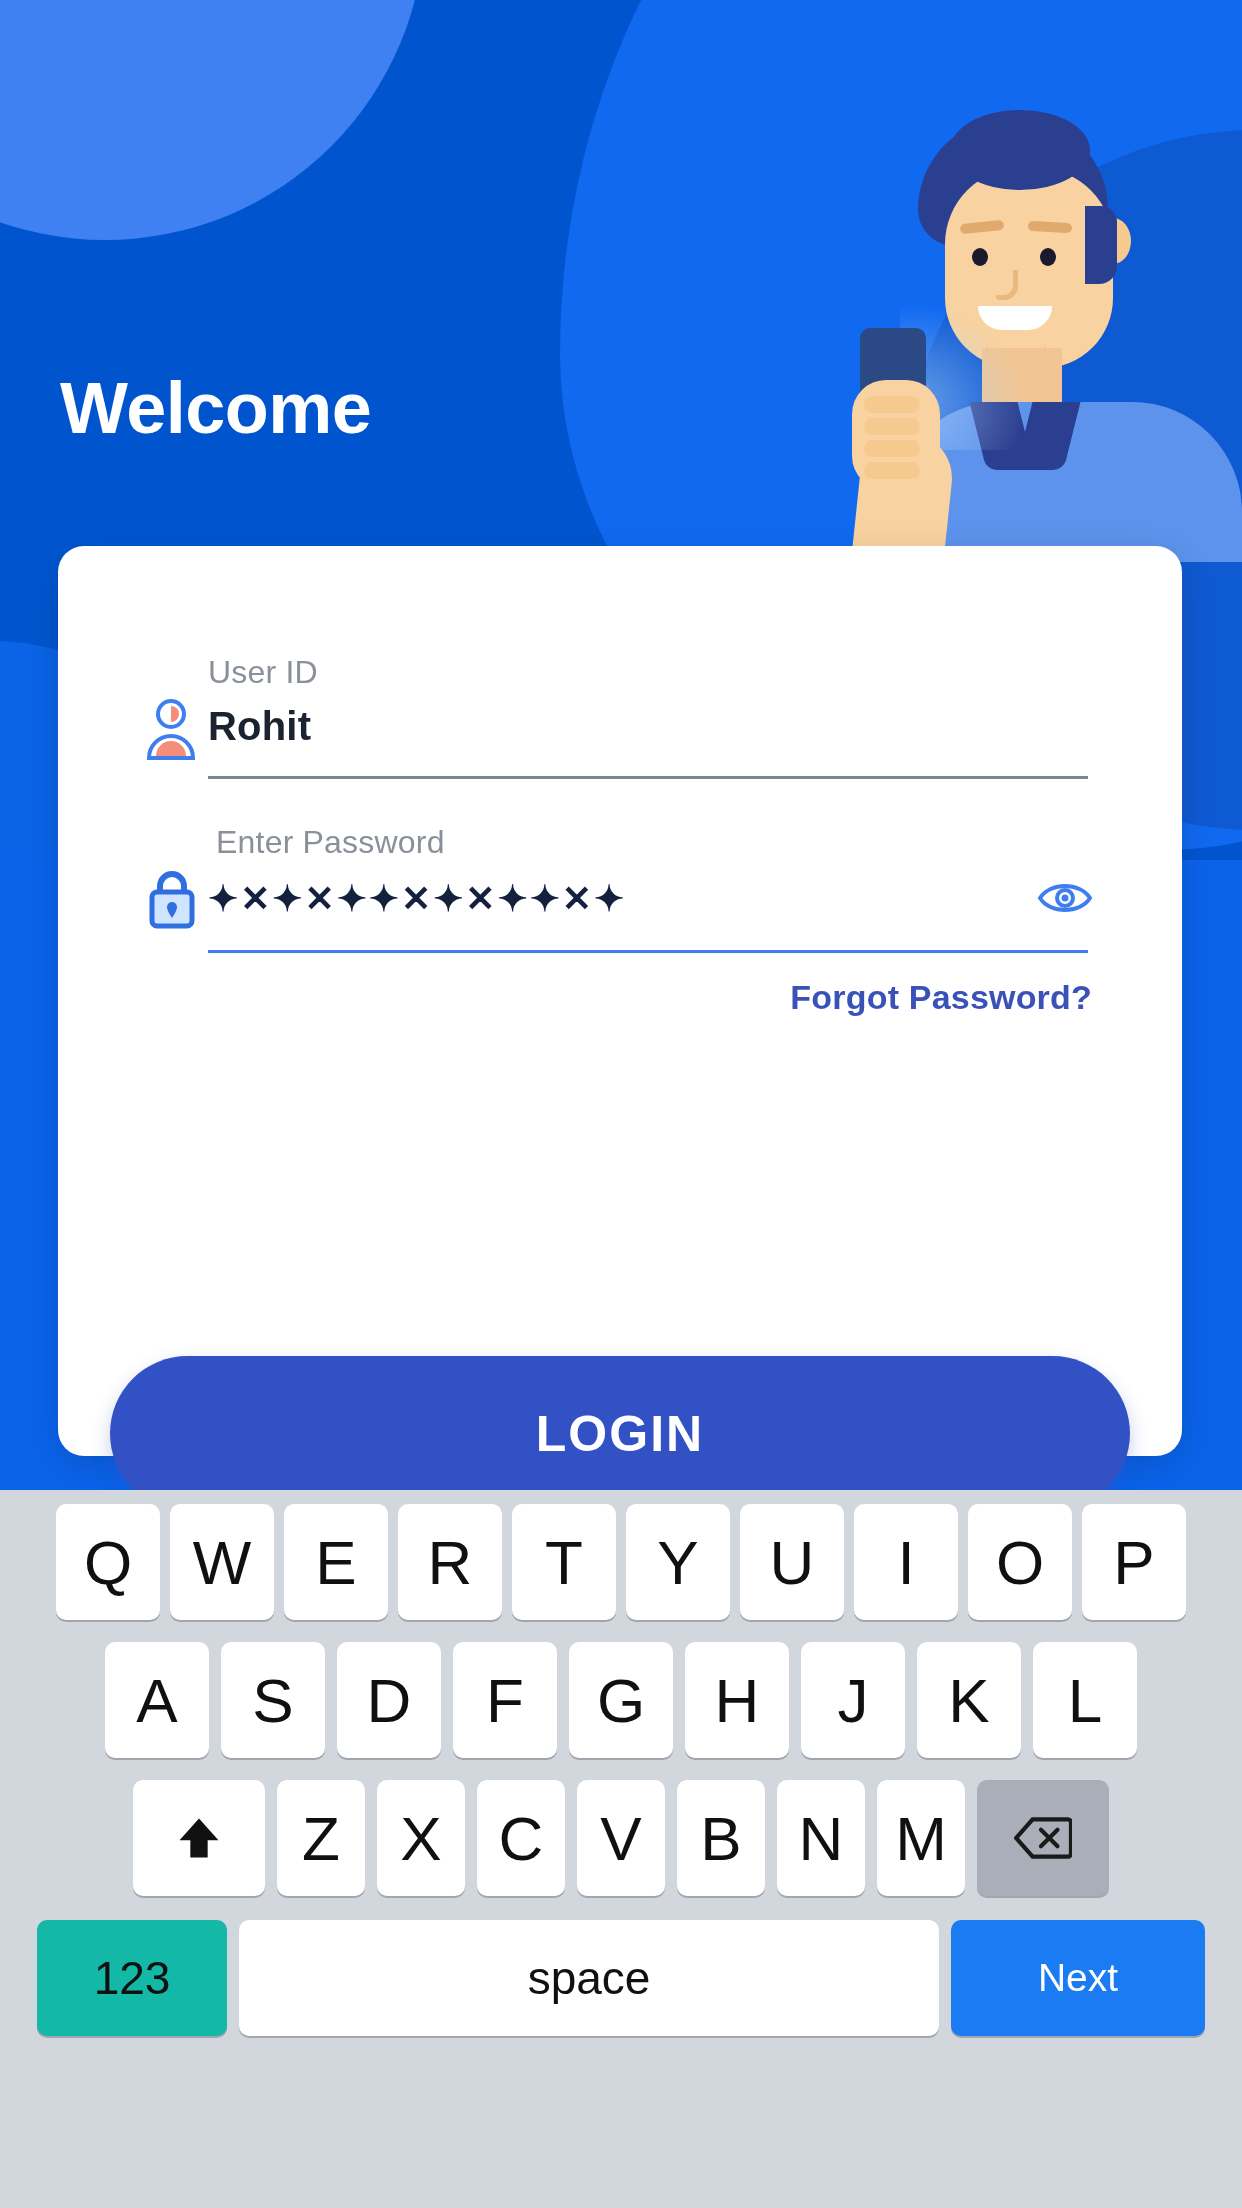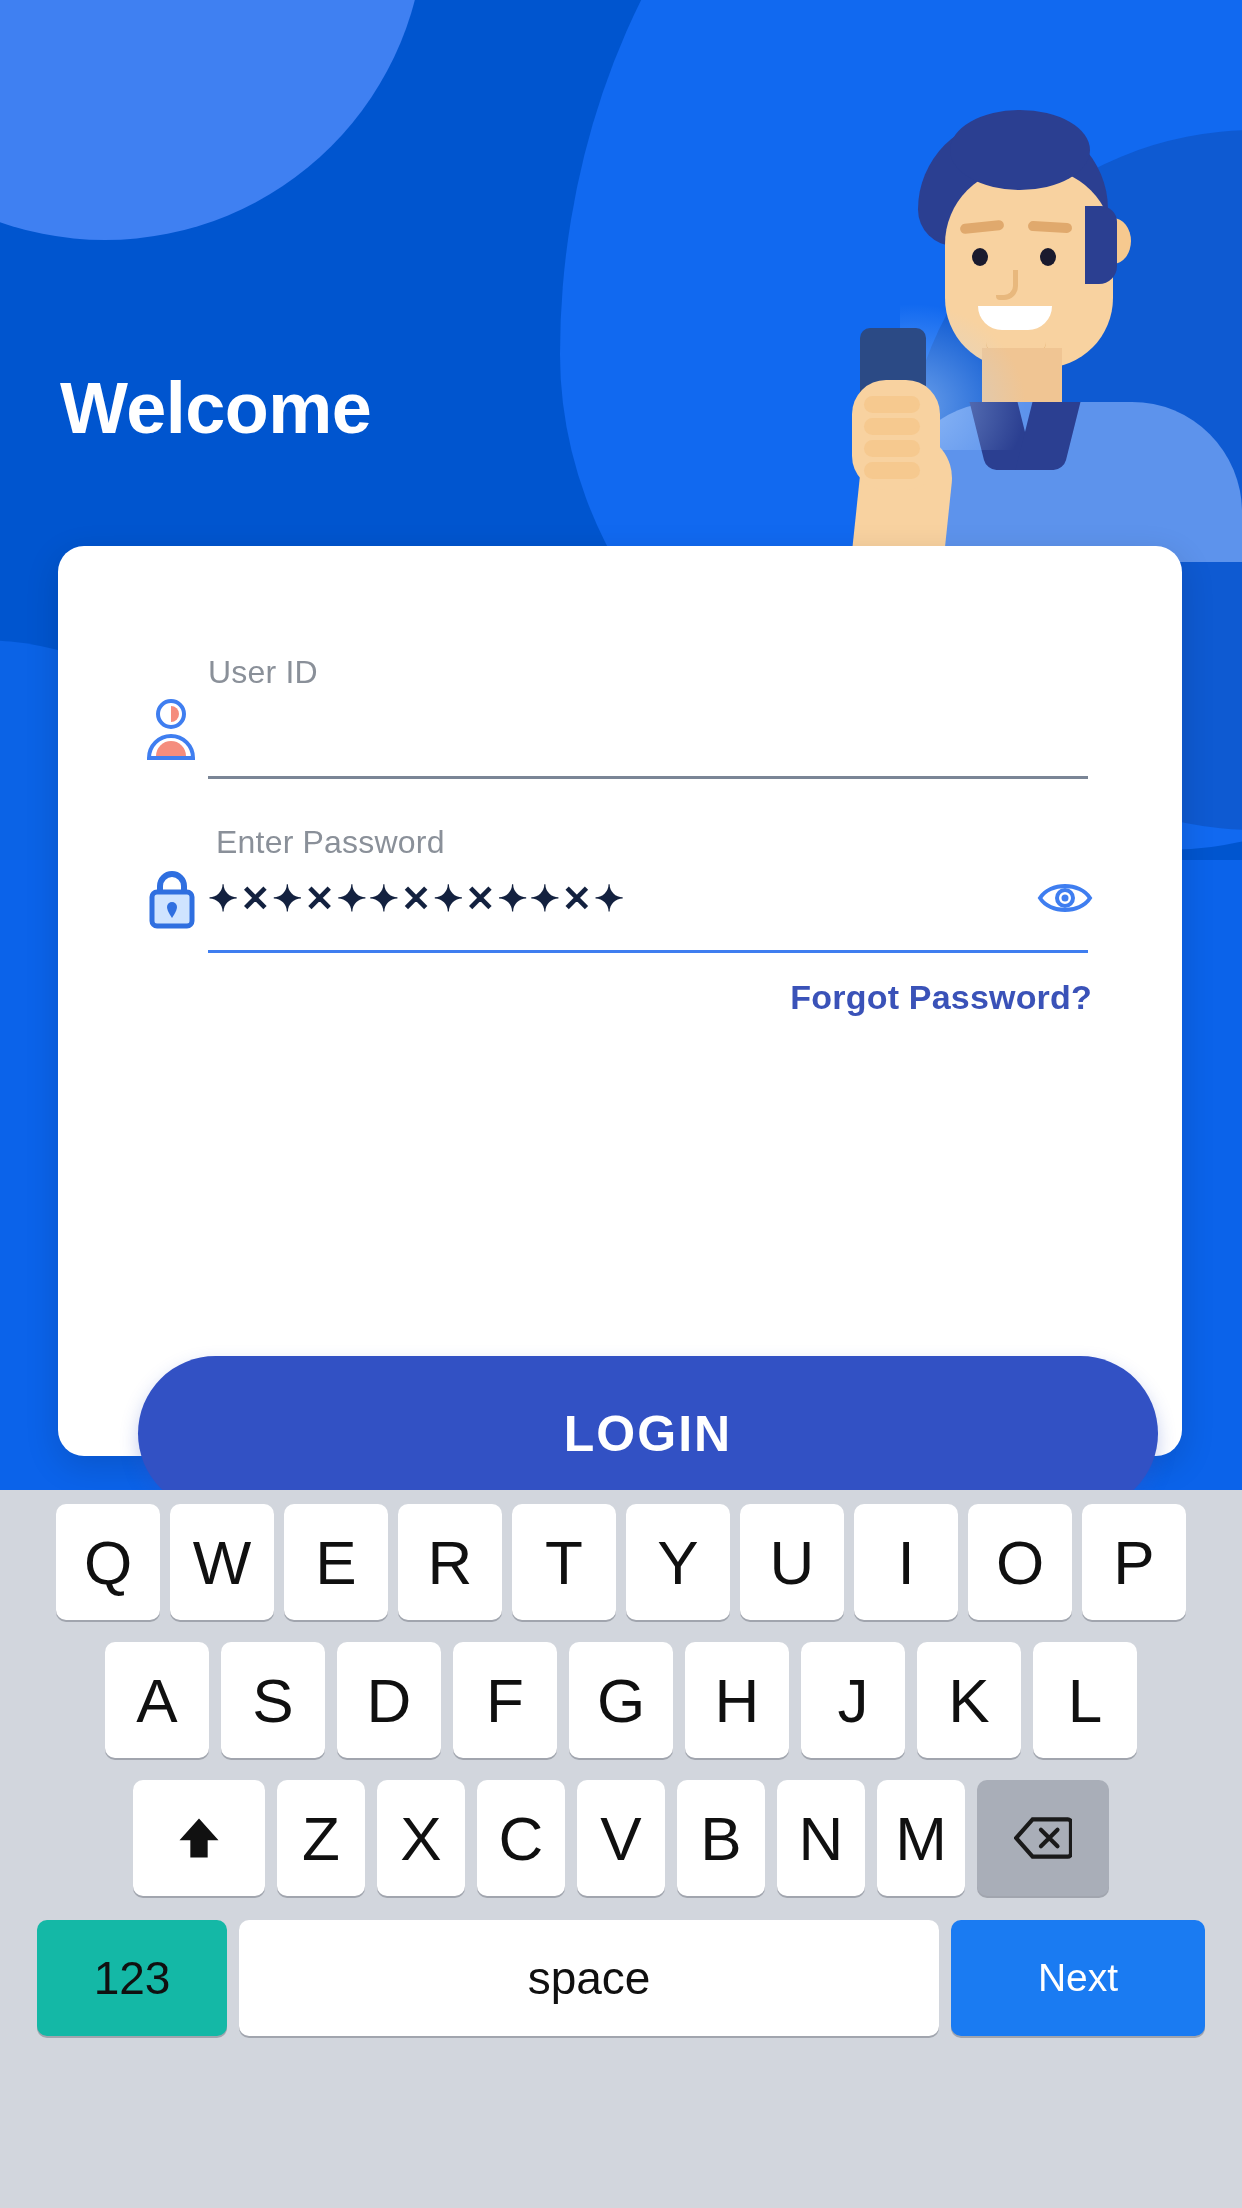--- a/index.html
+++ b/index.html
@@ -170,21 +170,21 @@
   }
 
   .login-btn {
     position:absolute; left:52px; top:310px;
     width:1020px; height:155px; border:none;
     background:#3251c4; border-radius:78px; cursor:pointer;
     box-shadow:0 8px 18px rgba(50,81,196,0.28);
     color:#ffffff; font-size:50px; font-weight:bold; letter-spacing:2px;
     font-family:"Liberation Sans", sans-serif;
   }
-  .btn-wrap { position:absolute; left:0; top:500px; width:1124px; height:470px;margin-left:28px; }
+  .btn-wrap { position:absolute; left:0; top:500px; width:1124px; height:470px; }
 
   
   .keyboard {
     position:absolute; left:0; top:1490px; width:1242px; height:718px;
     background:#d2d6dd; padding-top:14px;
   }
   .krow { display:flex; justify-content:center; align-items:flex-start; }
   .krow.r1 { gap:10px; margin-bottom:22px; }
   .krow.r2 { gap:12px; margin-bottom:22px; padding:0 46px; }
   .krow.r3 { gap:12px; margin-bottom:24px; padding:0 8px; }
@@ -253,20 +253,21 @@
 
     <div class="f-icon user-icon">
       <svg viewBox="0 0 58 62" width="58" height="62">
         <circle cx="29" cy="16" r="13" fill="none" stroke="#3f7ef0" stroke-width="4"></circle>
         <path d="M29 8 a8 8 0 0 1 0 16 z" fill="#f58d7d"></path>
         <path d="M7 60 a22 22 0 0 1 44 0 z" fill="none" stroke="#3f7ef0" stroke-width="4"></path>
         <path d="M14 58 a15 15 0 0 1 30 0 z" fill="#f58d7d"></path>
       </svg>
     </div>
 
+    <input class="f-value user-value" style="border: none; outline: none; background: transparent; width: 700px;" value="Rohit">
 
     <div class="f-line user-line"></div>
 
     <div class="f-label pw-label">Enter Password</div>
 
     <div class="f-icon pw-icon">
       <svg viewBox="0 0 60 64" width="60" height="64">
         <path d="M18 28 v-8 a12 12 0 0 1 24 0 v8" fill="none" stroke="#2f6fe0" stroke-width="6"></path>
         <rect x="10" y="26" width="40" height="34" rx="5" fill="#cfe4ff" stroke="#2f6fe0" stroke-width="5"></rect>
         <path d="M30 36 a5 5 0 0 1 5 5 c0 4 -5 11 -5 11 s-5 -7 -5 -11 a5 5 0 0 1 5 -5 z" fill="#2f6fe0"></path>

